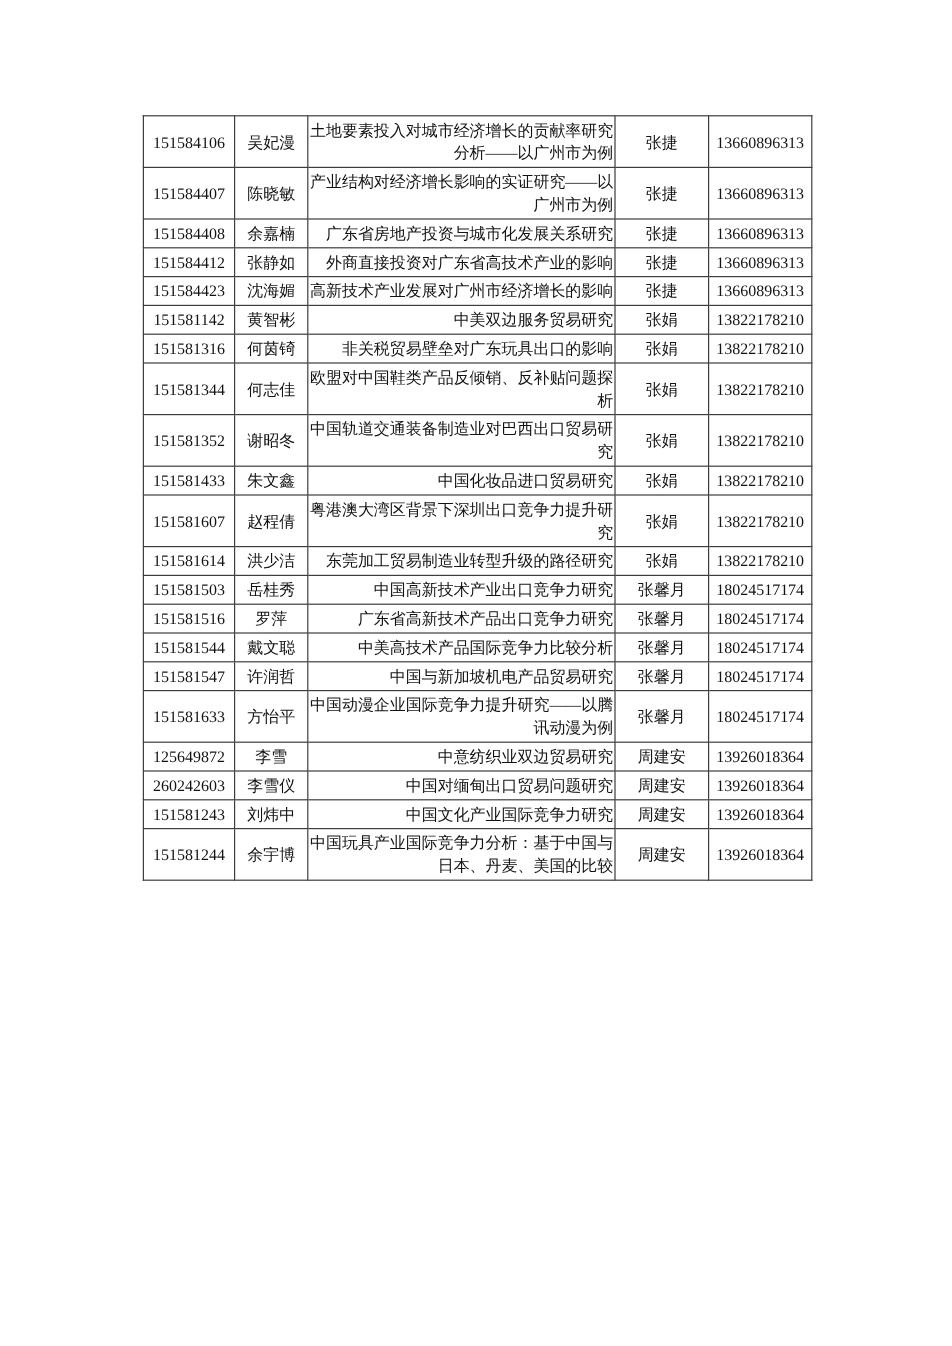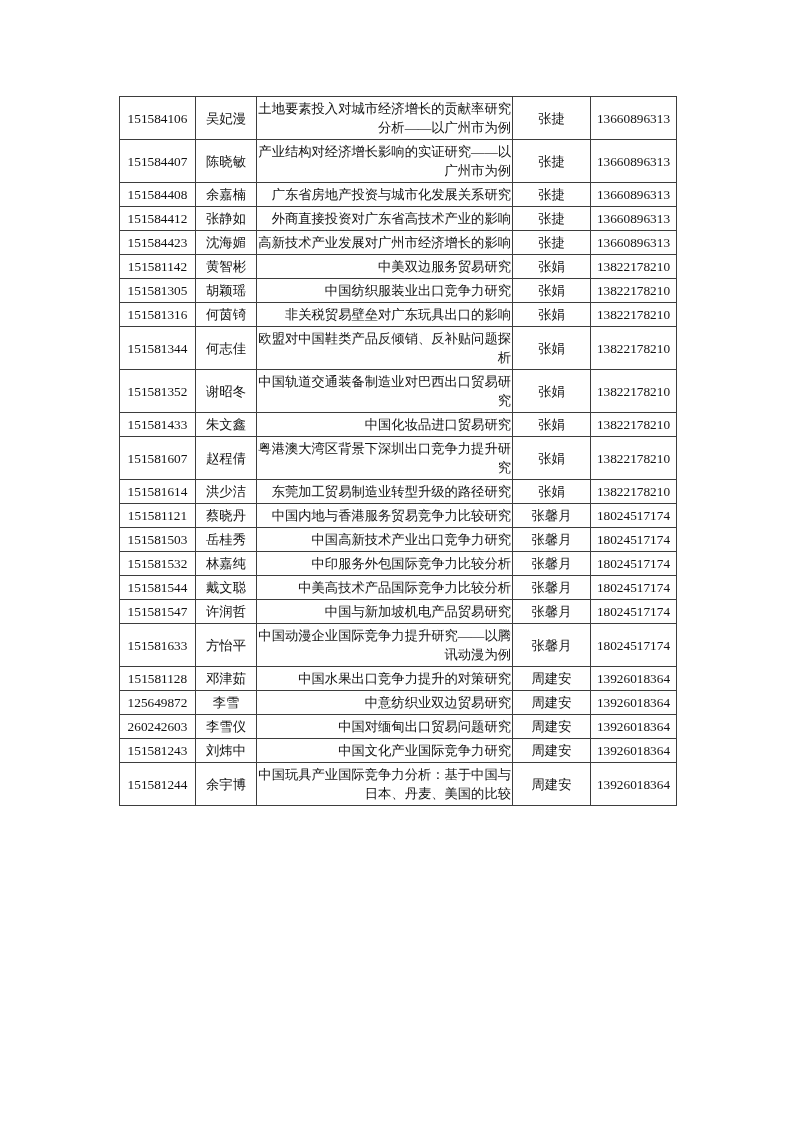--- a/index.html
+++ b/index.html
@@ -91,27 +91,20 @@
           <td class="c-phone">13660896313</td>
         </tr>
         <tr>
           <td class="c-id">151581142</td>
           <td class="c-name">黄智彬</td>
           <td class="c-title">中美双边服务贸易研究</td>
           <td class="c-adv">张娟</td>
           <td class="c-phone">13822178210</td>
         </tr>
         <tr>
-          <td class="c-id">151581305</td>
-          <td class="c-name">胡颖瑶</td>
-          <td class="c-title">中国纺织服装业出口竞争力研究</td>
-          <td class="c-adv">张娟</td>
-          <td class="c-phone">13822178210</td>
-        </tr>
-        <tr>
           <td class="c-id">151581316</td>
           <td class="c-name">何茵锜</td>
           <td class="c-title">非关税贸易壁垒对广东玩具出口的影响</td>
           <td class="c-adv">张娟</td>
           <td class="c-phone">13822178210</td>
         </tr>
         <tr>
           <td class="c-id">151581344</td>
           <td class="c-name">何志佳</td>
           <td class="c-title">欧盟对中国鞋类产品反倾销、反补贴问题探析</td>
@@ -140,37 +133,30 @@
           <td class="c-phone">13822178210</td>
         </tr>
         <tr>
           <td class="c-id">151581614</td>
           <td class="c-name">洪少洁</td>
           <td class="c-title">东莞加工贸易制造业转型升级的路径研究</td>
           <td class="c-adv">张娟</td>
           <td class="c-phone">13822178210</td>
         </tr>
         <tr>
-          <td class="c-id">151581121</td>
-          <td class="c-name">蔡晓丹</td>
-          <td class="c-title">中国内地与香港服务贸易竞争力比较研究</td>
-          <td class="c-adv">张馨月</td>
-          <td class="c-phone">18024517174</td>
-        </tr>
-        <tr>
           <td class="c-id">151581503</td>
           <td class="c-name">岳桂秀</td>
           <td class="c-title">中国高新技术产业出口竞争力研究</td>
           <td class="c-adv">张馨月</td>
           <td class="c-phone">18024517174</td>
         </tr>
         <tr>
-          <td class="c-id">151581532</td>
-          <td class="c-name">林嘉纯</td>
-          <td class="c-title">中印服务外包国际竞争力比较分析</td>
+          <td class="c-id">151581516</td>
+          <td class="c-name">罗萍</td>
+          <td class="c-title">广东省高新技术产品出口竞争力研究</td>
           <td class="c-adv">张馨月</td>
           <td class="c-phone">18024517174</td>
         </tr>
         <tr>
           <td class="c-id">151581544</td>
           <td class="c-name">戴文聪</td>
           <td class="c-title">中美高技术产品国际竞争力比较分析</td>
           <td class="c-adv">张馨月</td>
           <td class="c-phone">18024517174</td>
         </tr>
@@ -180,27 +166,20 @@
           <td class="c-title">中国与新加坡机电产品贸易研究</td>
           <td class="c-adv">张馨月</td>
           <td class="c-phone">18024517174</td>
         </tr>
         <tr>
           <td class="c-id">151581633</td>
           <td class="c-name">方怡平</td>
           <td class="c-title">中国动漫企业国际竞争力提升研究——以腾讯动漫为例</td>
           <td class="c-adv">张馨月</td>
           <td class="c-phone">18024517174</td>
-        </tr>
-        <tr>
-          <td class="c-id">151581128</td>
-          <td class="c-name">邓津茹</td>
-          <td class="c-title">中国水果出口竞争力提升的对策研究</td>
-          <td class="c-adv">周建安</td>
-          <td class="c-phone">13926018364</td>
         </tr>
         <tr>
           <td class="c-id">125649872</td>
           <td class="c-name">李雪</td>
           <td class="c-title">中意纺织业双边贸易研究</td>
           <td class="c-adv">周建安</td>
           <td class="c-phone">13926018364</td>
         </tr>
         <tr>
           <td class="c-id">260242603</td>

